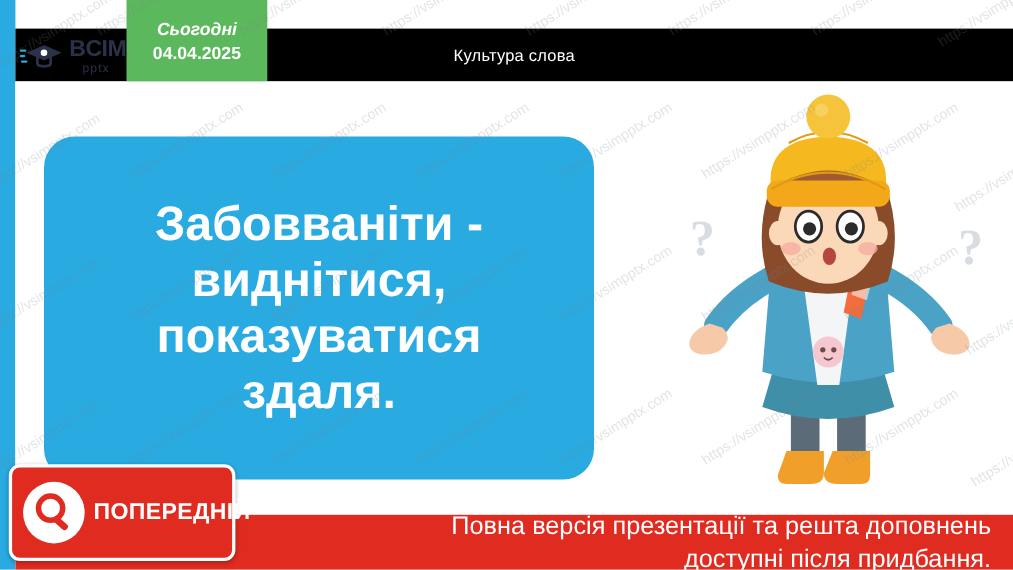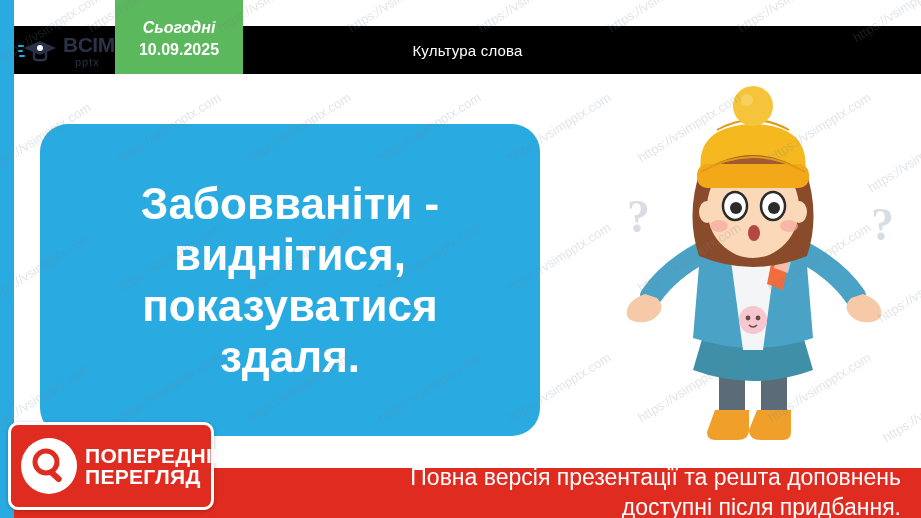--- a/index.html
+++ b/index.html
@@ -147,21 +147,21 @@
       </svg>
     </div>
     <div class="logo-text">
       <span class="logo-main">BCIM</span>
       <span class="logo-sub">pptx</span>
     </div>
   </div>
 
   <div class="date-badge">
     <span class="d-label">Сьогодні</span>
-    <span class="d-value">10.09.2025</span>
+    <span class="d-value">04.04.2025</span>
   </div>
 
   <div class="content">
 
     <div class="blue-card">
       <div class="blue-card-text">Забовваніти -
 виднітися,
 показуватися
 здаля.</div>
     </div>
@@ -277,17 +277,16 @@
 
   <div class="preview-badge">
     <div class="magnifier">
       <svg width="40" height="40" viewBox="0 0 40 40">
         <circle cx="17" cy="16" r="11" fill="none" stroke="#e02b20" stroke-width="5"></circle>
         <rect x="22" y="22" width="16" height="6" rx="3" transform="rotate(42 22 22)" fill="#e02b20"></rect>
       </svg>
     </div>
     <div class="preview-text">
       <span>ПОПЕРЕДНІЙ</span>
-      <span>ПЕРЕГЛЯД</span>
     </div>
   </div>
 
 </div>
 
 </body></html>

